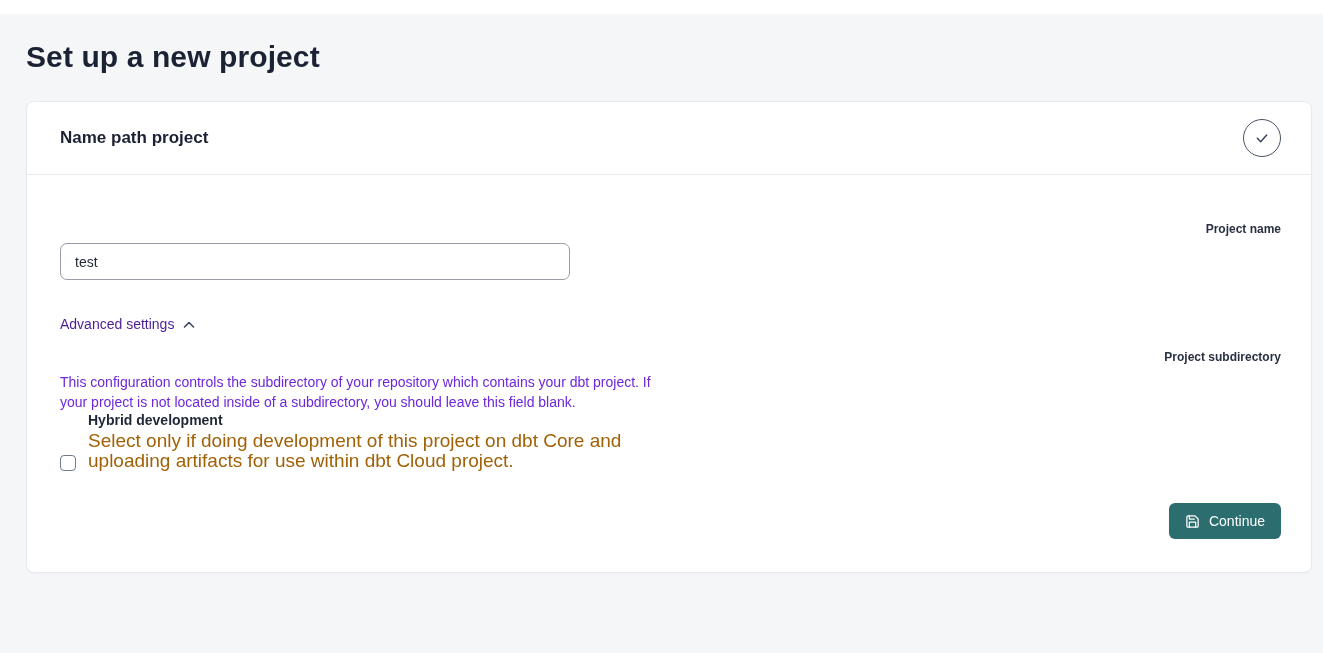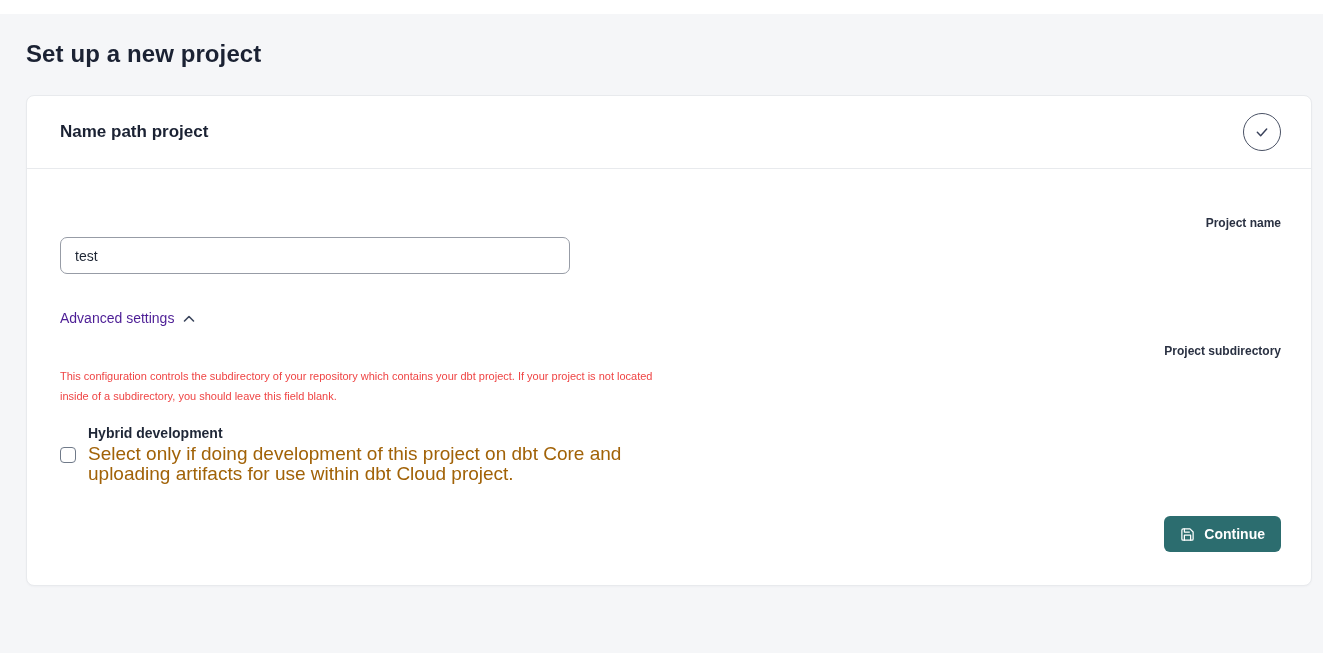--- a/index.html
+++ b/index.html
@@ -9,21 +9,21 @@
     background: #f5f6f8;
     color: #1e2634;
     overflow: hidden;
   }
   .top-strip {
     width: 100%; height: 14px;
     background: #ffffff;
   }
   .page-title {
     margin: 26px 0 0 26px;
-    font-size: 24px;
+    font-size: 30px;
     font-weight: 700;
     color: #1b2233;
     letter-spacing: 0.1px;
   }
   .card {
     margin: 27px 0 0 26px;
     width: 1286px;
     background: #ffffff;
     border: 1px solid #e8eaed;
     border-radius: 8px;
@@ -84,28 +84,27 @@
     gap: 9px;
     font-size: 14px;
     color: #4c1d95;
     cursor: pointer;
   }
   .advanced-toggle svg { stroke: #3b455c; margin-top: 2px; }
   .subdir-field { margin-top: 17px; }
   .help-text {
     margin-top: 8px;
     width: 600px;
-    font-size: 11px;
+    font-size: 14px;
     line-height: 20px;
-    color: #ef4444;
+    color: #6d28d9;
   }
   .checkbox-row {
-    margin-top: 19px;
-    display: flex;
-    align-items: center;
+    display: flex;
+    align-items: flex-end;
     gap: 12px;
   }
   .checkbox {
     width: 16px; height: 16px;
     border: 1.5px solid #707a89;
     border-radius: 4px;
     background: #ffffff;
     margin-top: 1px;
     flex: 0 0 auto;
     cursor: pointer;
@@ -132,21 +131,21 @@
     display: inline-flex;
     align-items: center;
     gap: 9px;
     height: 36px;
     padding: 0 16px;
     background: #2c6d6f;
     color: #ffffff;
     border: none;
     border-radius: 6px;
     font-size: 14px;
-    font-weight: 700;
+    font-weight: 400;
     font-family: "Liberation Sans", sans-serif;
     cursor: pointer;
   }
   .continue-btn svg { stroke: #ffffff; }
 </style>
 </head>
 <body>
 
 <div class="top-strip"></div>
 

